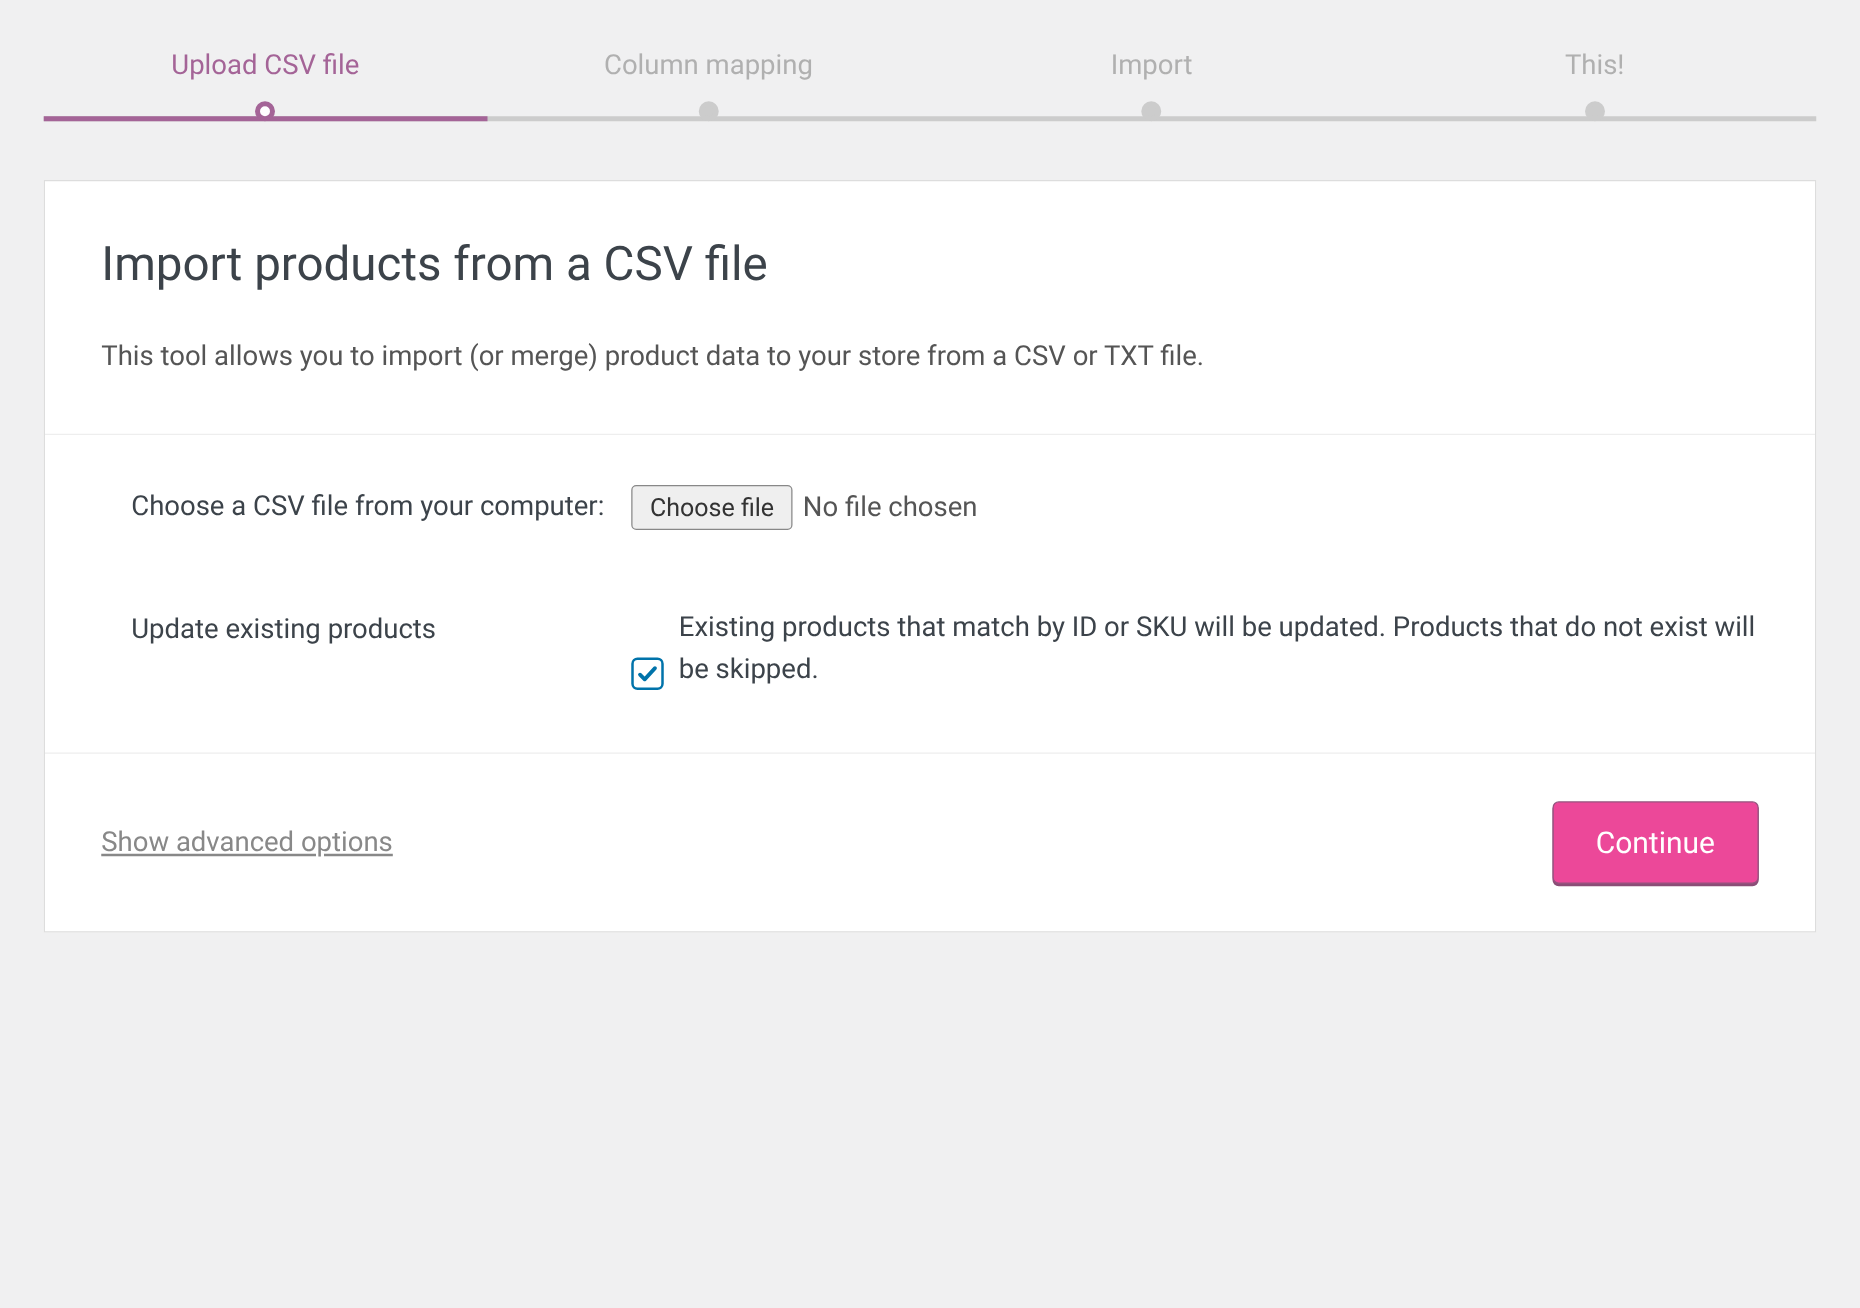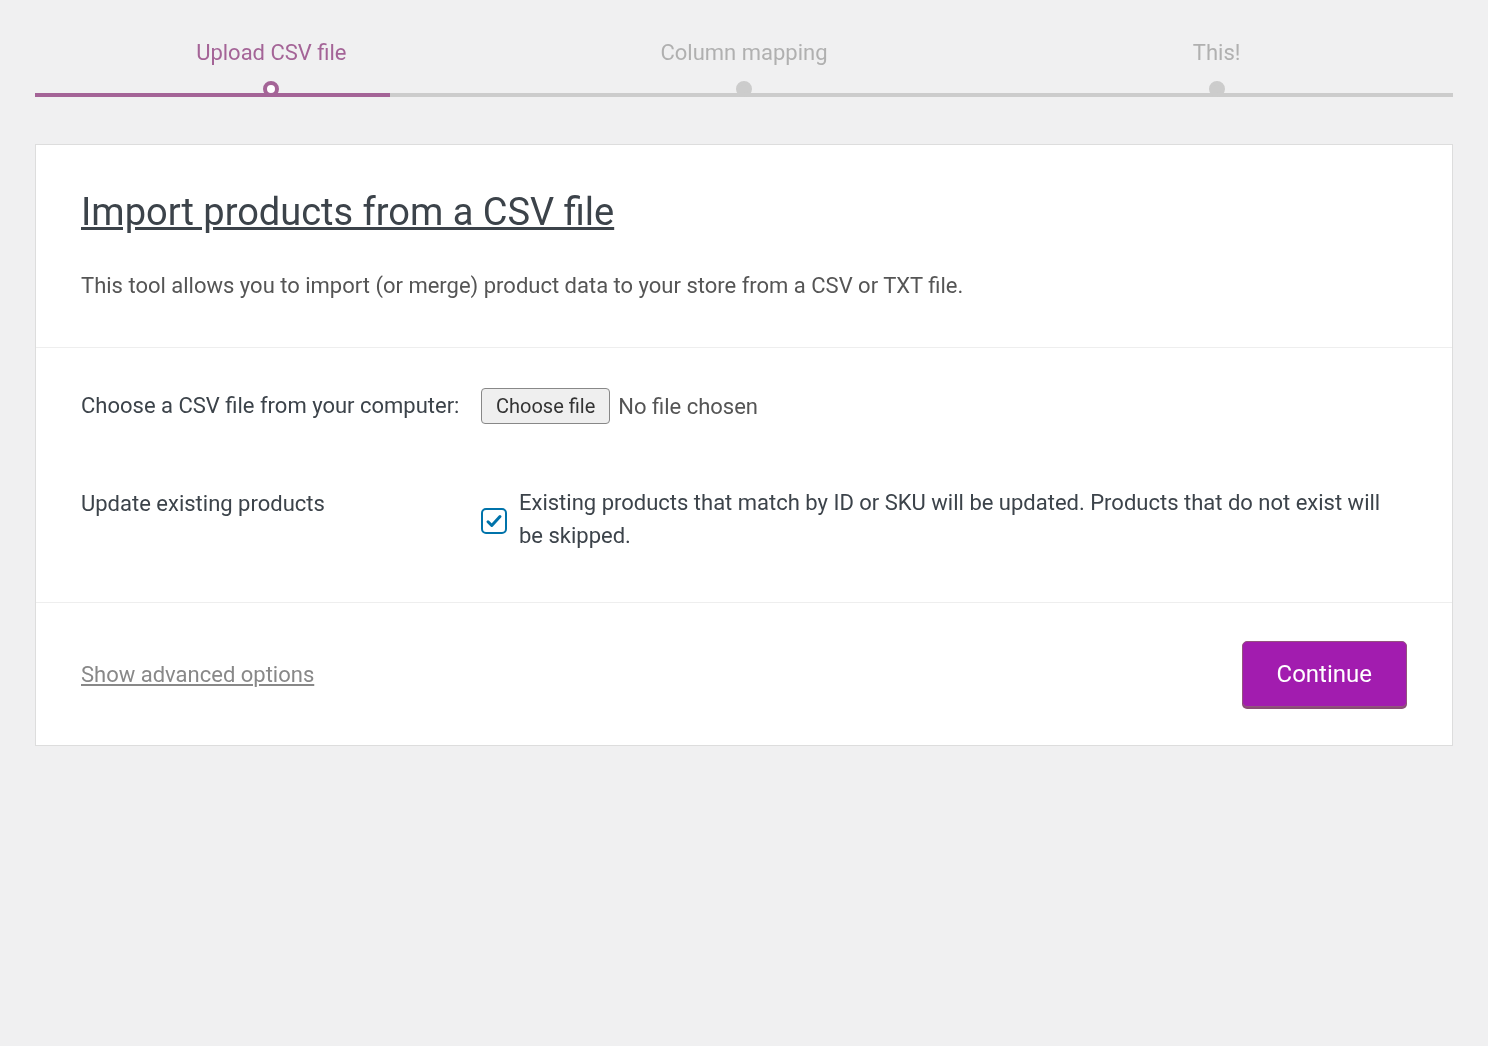--- a/index.html
+++ b/index.html
@@ -74,35 +74,35 @@
     }
     .card-header {
       padding: 45px 45px 45px 45px;
       border-bottom: 1px solid #eee;
     }
     .card-title {
       font-size: 38px;
       font-weight: 400;
       color: #3c434a;
       margin-bottom: 35px;
-      text-decoration: underline;
     }
     .card-subtitle {
       font-size: 22px;
       color: #555;
       line-height: 1.5;
     }
     .form-body {
       padding: 40px 45px 50px 45px;
       border-bottom: 1px solid #eee;
     }
     .form-row {
       display: flex;
       align-items: flex-start;
       margin-bottom: 50px;
+      margin-left: 24px;
     }
     .form-row:last-child {
       margin-bottom: 0;
     }
     .form-label-col {
       width: 400px;
       flex-shrink: 0;
       font-size: 22px;
       color: #3c434a;
       line-height: 1.6;
@@ -132,21 +132,21 @@
     .no-file-text {
       font-size: 22px;
       color: #555;
     }
     .hint-text {
       font-size: 20px;
       color: #555;
     }
     .checkbox-row {
       display: flex;
-      align-items: center;
+      align-items: flex-end;
       gap: 12px;
     }
     .checkbox-wrap {
       width: 26px;
       height: 26px;
       border: 2px solid #0073aa;
       border-radius: 5px;
       display: flex;
       align-items: center;
       justify-content: center;
@@ -172,21 +172,21 @@
     }
     .advanced-link {
       font-size: 22px;
       color: #888;
       text-decoration: underline;
       cursor: pointer;
     }
     .continue-btn {
       font-family: inherit;
       font-size: 24px;
-      background: #a21caf;
+      background: #ec4899;
       color: #fff;
       border: 1px solid #94537e;
       border-radius: 5px;
       padding: 18px 34px;
       cursor: pointer;
       box-shadow: 0 2px 0 #8a4d76;
     }
   </style>
 </head>
 <body>
@@ -194,20 +194,24 @@
 <div class="stepper-container">
   <div class="stepper">
     <div class="stepper-track"></div>
     <div class="stepper-fill"></div>
     <div class="step active">
       <span class="step-label">Upload CSV file</span>
       <div class="step-dot"></div>
     </div>
     <div class="step">
       <span class="step-label">Column mapping</span>
+      <div class="step-dot"></div>
+    </div>
+    <div class="step">
+      <span class="step-label">Import</span>
       <div class="step-dot"></div>
     </div>
     <div class="step">
       <span class="step-label">This!</span>
       <div class="step-dot"></div>
     </div>
   </div>
 </div>
 
 <div class="card">

